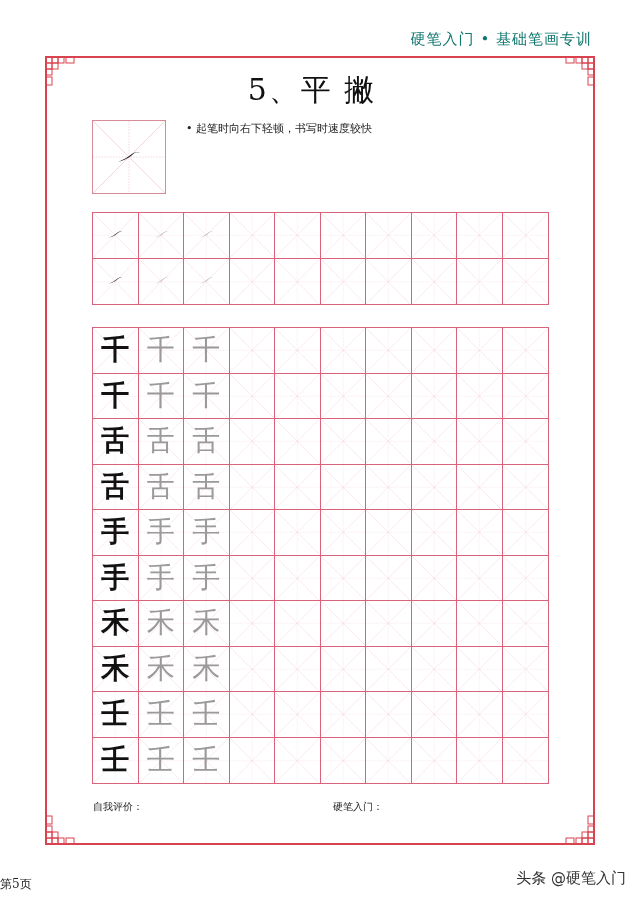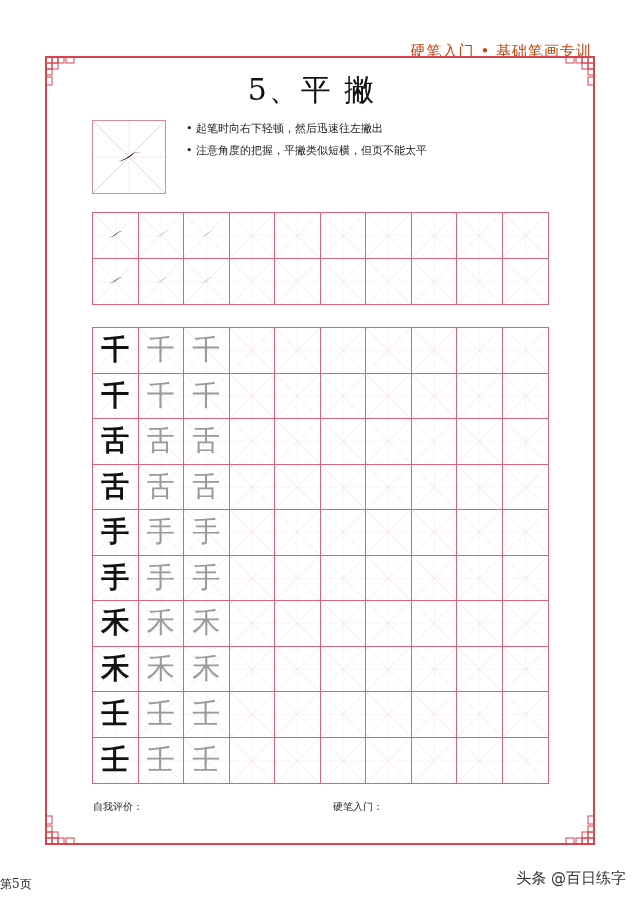--- a/index.html
+++ b/index.html
@@ -1,17 +1,17 @@
 <!DOCTYPE html>
 <html><head>
 <meta charset="utf-8">
 <style>
   html,body{margin:0;padding:0;background:#fff;}
   body{width:640px;height:905px;position:relative;overflow:hidden;font-family:"DejaVu Serif","Liberation Serif",serif;}
-  .header-title{position:absolute;right:48px;top:42px;font-size:15px;color:#c2410c;letter-spacing:1px;}
+  .header-title{position:absolute;right:48px;top:30px;font-size:15px;color:#0f766e;letter-spacing:1px;}
   .frame{position:absolute;left:45px;top:56px;width:549px;width:550px;height:789px;border:2px solid #d9434f;box-sizing:border-box;}
   .corner{position:absolute;width:30px;height:30px;}
   .corner svg{width:30px;height:30px;display:block;}
   .c-tl{left:-1px;top:-1px;}
   .c-tr{right:-1px;top:-1px;transform:scaleX(-1);}
   .c-bl{left:-1px;bottom:-1px;transform:scaleY(-1);}
   .c-br{right:-1px;bottom:-1px;transform:scale(-1,-1);}
   .page-title{position:absolute;left:0;width:624px;top:70px;text-align:center;font-size:30px;color:#111;letter-spacing:2px;}
   .demo-box{position:absolute;left:92px;top:120px;width:74px;height:74px;border:1.5px solid #d88a96;box-sizing:border-box;}
   .tips{position:absolute;left:186px;top:118px;font-size:11px;color:#222;line-height:22px;}
@@ -91,22 +91,21 @@
     <line x1="100" y1="0" x2="0" y2="100" stroke="#f0c4cc" stroke-width="1"></line>
     <line x1="50" y1="0" x2="50" y2="100" stroke="#f0c4cc" stroke-width="1" stroke-dasharray="2,2"></line>
     <line x1="0" y1="50" x2="100" y2="50" stroke="#f0c4cc" stroke-width="1" stroke-dasharray="2,2"></line>
   </svg>
   <svg style="position:absolute;left:24px;top:30px;width:24px;height:12px" viewBox="0 0 24 12">
       <path d="M23 2 C20 0 17 2 14 5 C10 8 5 10 1 11 C6 9 11 6 15 3 C18 1 21 0 23 2Z" fill="#111"></path>
     </svg>
 </div>
 
 <div class="tips">
-  <div>起笔时向右下轻顿，然后迅速往左撇出</div>
-  <div>注意角度的把握，平撇类似短横，但页不能太平</div>
+  <div>起笔时向右下轻顿，书写时速度较快</div>
 </div>
 
 <div class="grid" id="stroke-grid" style="top:212px;grid-template-columns:repeat(10,45.5px);">
     <div class="cell">
       <svg class="guide" viewBox="0 0 100 100" preserveAspectRatio="none">
         <line x1="0" y1="0" x2="100" y2="100" stroke="#f3d0d6" stroke-width="1"></line>
         <line x1="100" y1="0" x2="0" y2="100" stroke="#f3d0d6" stroke-width="1"></line>
         <line x1="50" y1="0" x2="50" y2="100" stroke="#f3d0d6" stroke-width="1" stroke-dasharray="2,2"></line>
         <line x1="0" y1="50" x2="100" y2="50" stroke="#f3d0d6" stroke-width="1" stroke-dasharray="2,2"></line>
       </svg>
@@ -1113,13 +1112,13 @@
         <line x1="50" y1="0" x2="50" y2="100" stroke="#f3d0d6" stroke-width="1" stroke-dasharray="2,2"></line>
         <line x1="0" y1="50" x2="100" y2="50" stroke="#f3d0d6" stroke-width="1" stroke-dasharray="2,2"></line>
       </svg>
     </div>
   </div>
 
 <div class="eval" style="left:93px">自我评价：</div>
 <div class="eval" style="left:333px">硬笔入门：</div>
 
 <div class="footer">第5页</div>
-<div class="watermark">头条 @百日练字</div>
+<div class="watermark">头条 @硬笔入门</div>
 
 </body></html>

